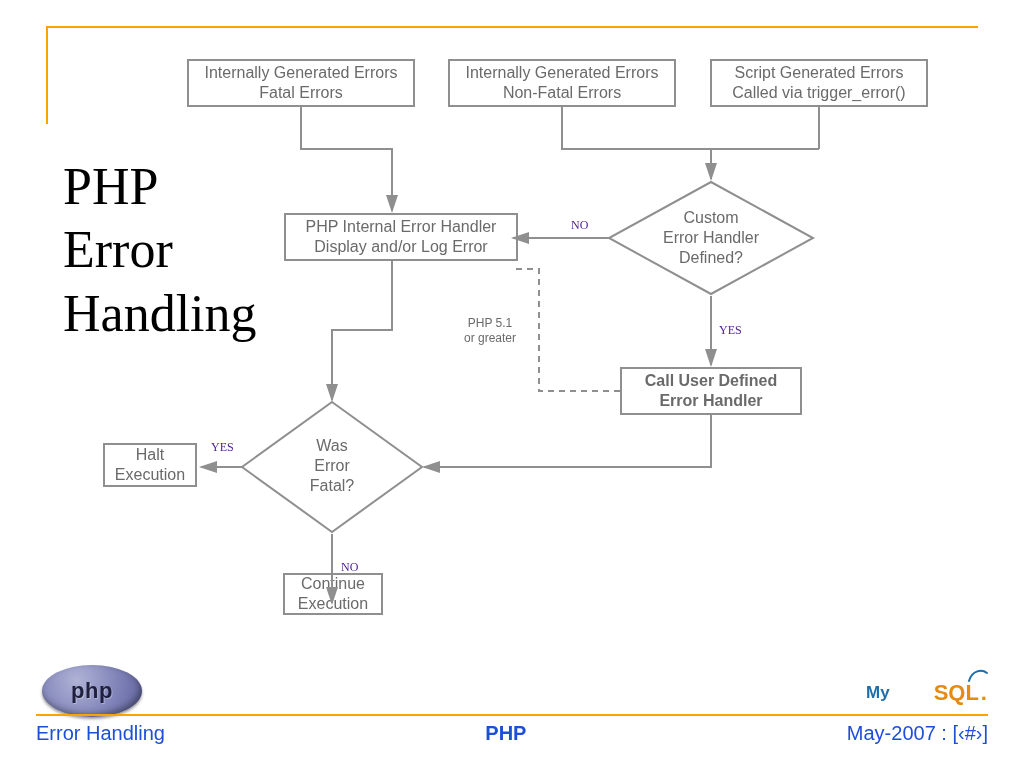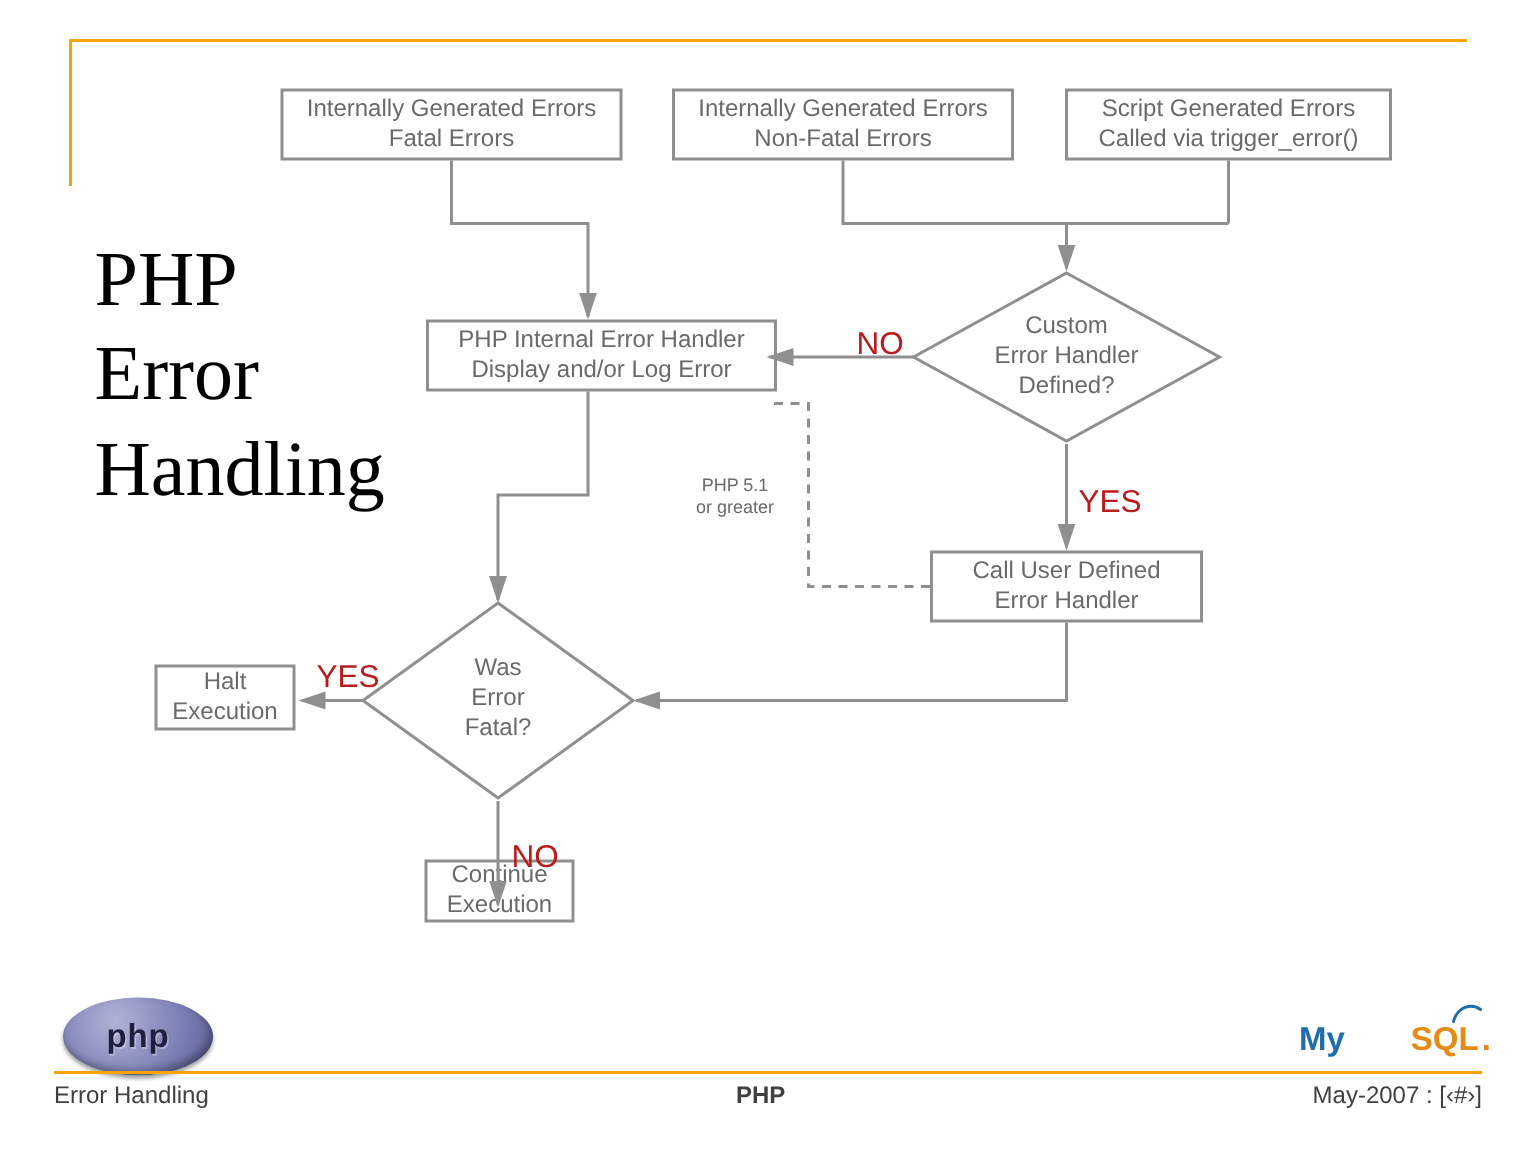--- a/index.html
+++ b/index.html
@@ -70,22 +70,23 @@
     text-align: center;
     font-size: 16px;
     line-height: 1.25;
     color: #6a6a6a;
     display: flex;
     flex-direction: column;
     justify-content: center;
   }
   .edge-label {
     position: absolute;
-    font-size: 21px;
-    color: #b91c1c;
+    font-size: 12px;
+    color: #4c1d95;
+    font-family: Liberation Serif, serif;
   }
   .note {
     position: absolute;
     font-size: 12px;
     color: #6a6a6a;
     text-align: center;
     line-height: 1.25;
   }
   svg { position: absolute; overflow: visible; }
 
@@ -97,22 +98,22 @@
     height: 2px;
     background: #f7a400;
   }
   .footer {
     position: absolute;
     left: 36px;
     top: 722px;
     width: 952px;
     display: flex;
     justify-content: space-between;
-    font-size: 16px;
-    color: #404040;
+    font-size: 20px;
+    color: #1d4ed8;
   }
   .footer .center { font-weight: bold; }
 
   .php-logo {
     position: absolute;
     left: 40px;
     top: 664px;
     width: 104px;
     height: 54px;
     display: flex;
@@ -140,21 +141,21 @@
 
   .mysql-logo {
     position: absolute;
     right: 38px;
     top: 676px;
     width: 120px;
     height: 34px;
     display: flex;
     align-items: center;
   }
-  .mysql-logo .my { color: #1f6da9; font-weight: 700; font-size: 22px; }
+  .mysql-logo .my { color: #1f6da9; font-weight: 700; font-size: 17px; }
   .mysql-logo .sql { color: #e58a12; font-weight: 700; font-size: 22px; margin-left: 44px; }
   .mysql-logo .dot { color: #e58a12; font-weight: 900; font-size: 22px; margin-left: 2px; }
   .mysql-logo .swoosh {
     position: absolute;
     right: -2px;
     top: -8px;
     width: 20px;
     height: 14px;
   }
 </style>
@@ -194,21 +195,21 @@
       <span>Custom</span>
       <span>Error Handler</span>
       <span>Defined?</span>
     </div>
 
     <div class="box" style="left:284px; top:213px; width:234px; height:48px;">
       <span>PHP Internal Error Handler</span>
       <span>Display and/or Log Error</span>
     </div>
 
-    <div class="box" style="left:620px; top:367px; width:182px; height:48px;">
+    <div class="box" style="left:620px; top:367px; width:182px; height:48px;font-weight:bold;">
       <span>Call User Defined</span>
       <span>Error Handler</span>
     </div>
 
     <svg style="left:240px; top:400px;" width="184" height="134">
       <polygon points="92,2 182,67 92,132 2,67" fill="#ffffff" stroke="#8f8f8f" stroke-width="2"></polygon>
     </svg>
     <div class="diamond-label" style="left:270px; top:433px; width:124px; height:66px;">
       <span>Was</span>
       <span>Error</span>

